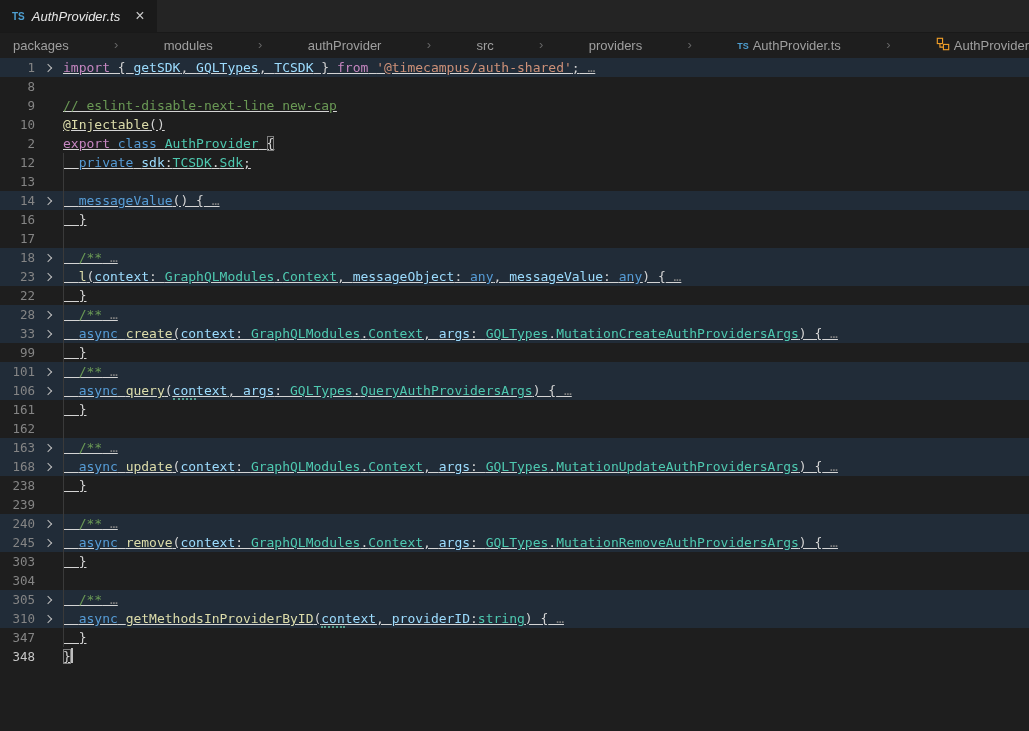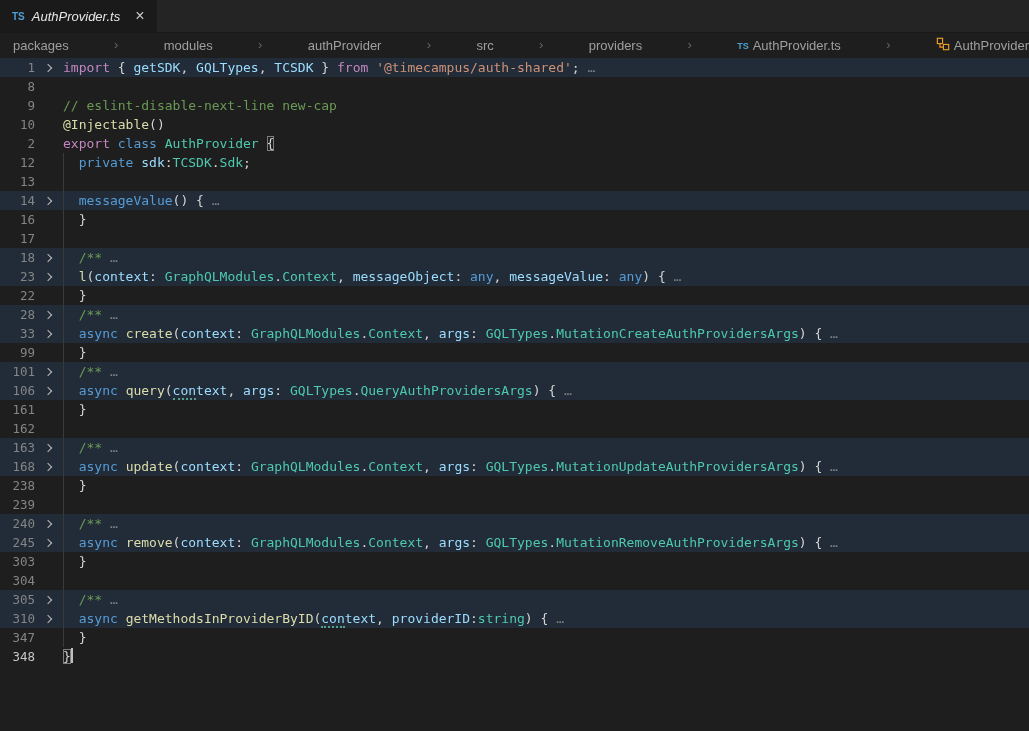--- a/index.html
+++ b/index.html
@@ -37,21 +37,21 @@
     border-left:1px solid #3a3a3a; pointer-events:none;
   }
   .ln { width:35px; flex:none; text-align:right; color:#858585; font-size:12.5px; user-select:none; }
   .ln.bright { color:#c6c6c6; }
   .chevbox { width:28px; flex:none; display:flex; align-items:center; justify-content:center; cursor:pointer; }
   .chevbox i {
     display:block; width:6px; height:6px;
     border-right:1.4px solid #bcbcbc; border-top:1.4px solid #bcbcbc;
     transform:rotate(45deg); margin-right:2px;
   }
-  .code { white-space:pre; flex:1; color:#d4d4d4; }
+  .code { white-space:pre; flex:1; color:#d4d4d4;text-decoration:underline; }
   .tok { white-space:pre; }
   .tok.box { outline:1px solid #7e7e7e; outline-offset:-1px; }
   .tok.hint { border-bottom:2px dotted #55a08e; }
   .caret { display:inline-block; width:2px; height:15px; background:#bfbfbf; vertical-align:-2px; }
 </style>
 </head>
 <body>
 
 <div class="tabbar">
   <div class="tab">

